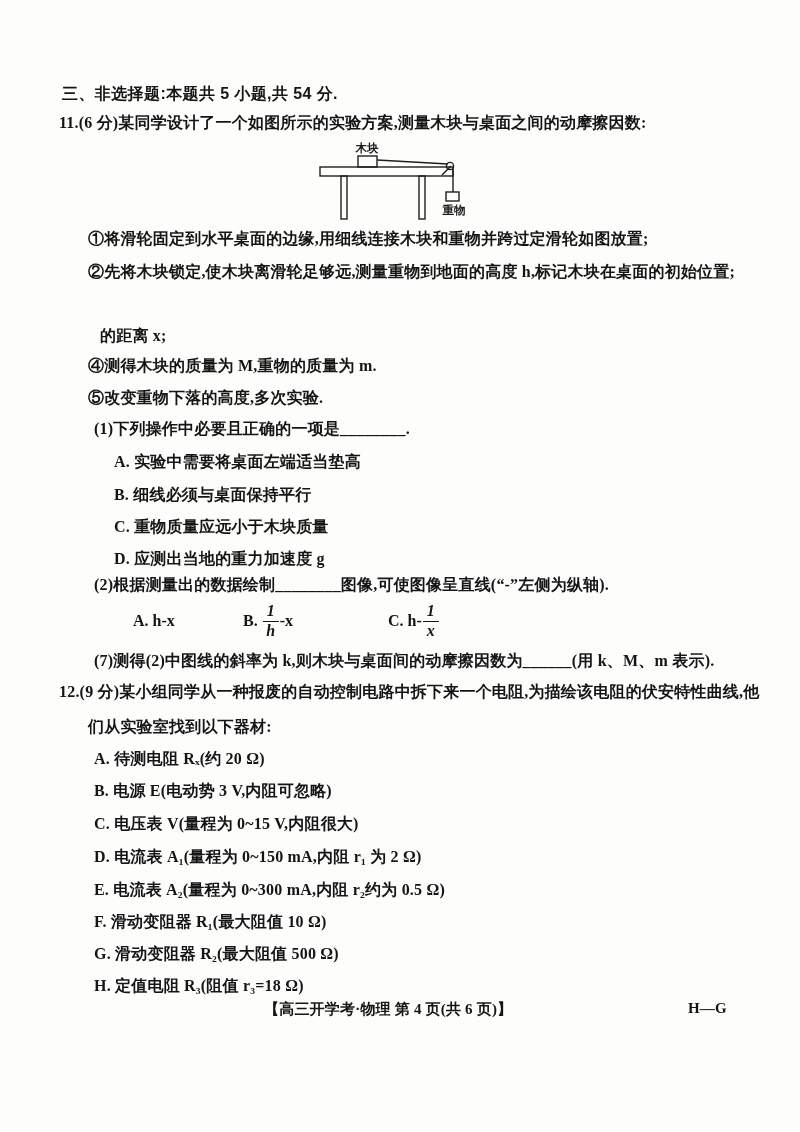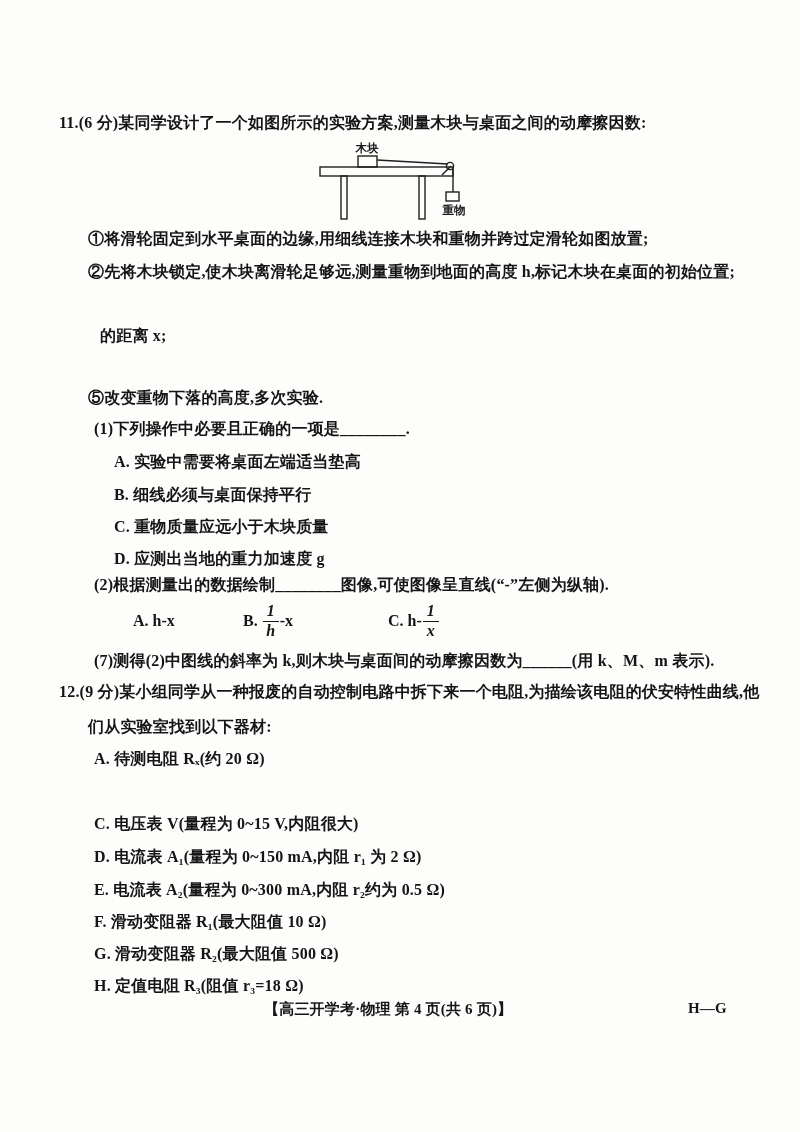--- a/index.html
+++ b/index.html
@@ -46,20 +46,21 @@
   }
   .frac .num{display:block;border-bottom:1.6px solid #151515;padding:0 4px 1px;}
   .frac .den{display:block;padding-top:1px;}
   .footer-center,.footer-right{font-size:15px;}
 </style>
 </head>
 <body>
 
 <div class="page">
 
+  <div class="tl hdr" style="left:62px;top:84px;">三、非选择题:本题共 5 小题,共 54 分.</div>
 
   <div class="tl" style="left:59px;top:113px;">11.(6 分)某同学设计了一个如图所示的实验方案,测量木块与桌面之间的动摩擦因数:</div>
 
   <div class="fig">
     <svg width="165" height="92" viewBox="0 0 165 92">
       <g stroke="#1f1f1f" stroke-width="1.4" fill="none">
 
         <rect x="5" y="31" width="133" height="9"></rect>
 
         <rect x="26" y="40" width="6" height="43"></rect>
@@ -77,20 +78,21 @@
         <rect x="131" y="56" width="13" height="9"></rect>
       </g>
       <text x="52" y="16" text-anchor="middle">木块</text>
       <text x="139" y="78" text-anchor="middle">重物</text>
     </svg>
   </div>
 
   <div class="tl" style="left:88px;top:229px;">①将滑轮固定到水平桌面的边缘,用细线连接木块和重物并跨过定滑轮如图放置;</div>
   <div class="tl" style="left:88px;top:262px;">②先将木块锁定,使木块离滑轮足够远,测量重物到地面的高度 h,标记木块在桌面的初始位置;</div>
   <div class="tl" style="left:100px;top:326px;">的距离 x;</div>
+  <div class="tl" style="left:88px;top:356px;">④测得木块的质量为 M,重物的质量为 m.</div>
   <div class="tl" style="left:88px;top:388px;">⑤改变重物下落的高度,多次实验.</div>
 
   <div class="tl" style="left:94px;top:419px;">(1)下列操作中必要且正确的一项是________.</div>
   <div class="tl" style="left:114px;top:452px;">A. 实验中需要将桌面左端适当垫高</div>
   <div class="tl" style="left:114px;top:485px;">B. 细线必须与桌面保持平行</div>
   <div class="tl" style="left:114px;top:517px;">C. 重物质量应远小于木块质量</div>
   <div class="tl" style="left:114px;top:549px;">D. 应测出当地的重力加速度 g</div>
 
   <div class="tl" style="left:94px;top:575px;">(2)根据测量出的数据绘制________图像,可使图像呈直线(“-”左侧为纵轴).</div>
 
@@ -116,20 +118,21 @@
         </span>
     </span>
   </div>
 
   <div class="tl" style="left:94px;top:651px;">(7)测得(2)中图线的斜率为 k,则木块与桌面间的动摩擦因数为______(用 k、M、m 表示).</div>
 
   <div class="tl" style="left:59px;top:682px;">12.(9 分)某小组同学从一种报废的自动控制电路中拆下来一个电阻,为描绘该电阻的伏安特性曲线,他</div>
   <div class="tl" style="left:88px;top:717px;">们从实验室找到以下器材:</div>
 
   <div class="tl" style="left:94px;top:749px;">A. 待测电阻 Rₓ(约 20 Ω)</div>
+  <div class="tl" style="left:94px;top:781px;">B. 电源 E(电动势 3 V,内阻可忽略)</div>
   <div class="tl" style="left:94px;top:814px;">C. 电压表 V(量程为 0~15 V,内阻很大)</div>
   <div class="tl" style="left:94px;top:847px;">D. 电流表 A₁(量程为 0~150 mA,内阻 r₁ 为 2 Ω)</div>
   <div class="tl" style="left:94px;top:880px;">E. 电流表 A₂(量程为 0~300 mA,内阻 r₂约为 0.5 Ω)</div>
   <div class="tl" style="left:94px;top:912px;">F. 滑动变阻器 R₁(最大阻值 10 Ω)</div>
   <div class="tl" style="left:94px;top:944px;">G. 滑动变阻器 R₂(最大阻值 500 Ω)</div>
   <div class="tl" style="left:94px;top:976px;">H. 定值电阻 R₃(阻值 r₃=18 Ω)</div>
 
   <div class="tl footer-center" style="left:264px;top:999px;">【高三开学考·物理  第 4 页(共 6 页)】</div>
   <div class="tl footer-right" style="left:688px;top:998px;">H—G</div>
 

